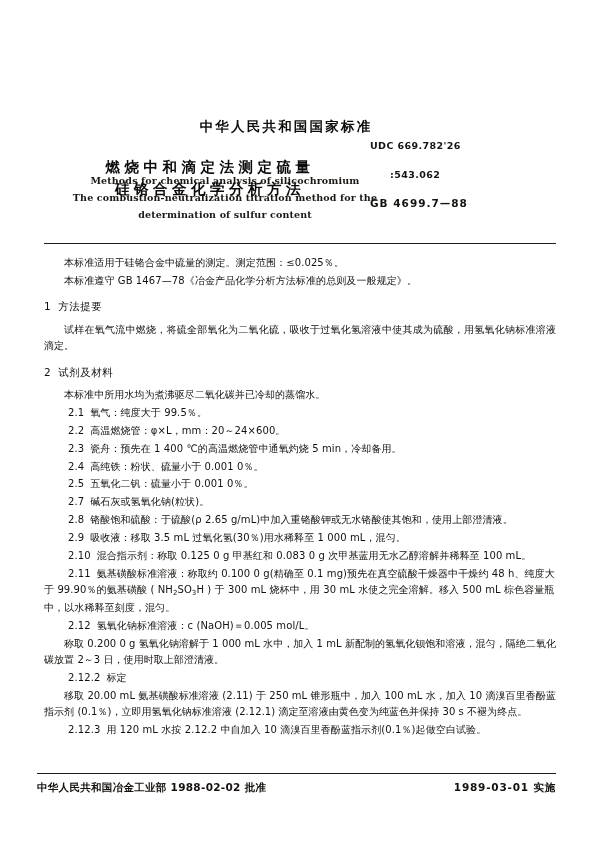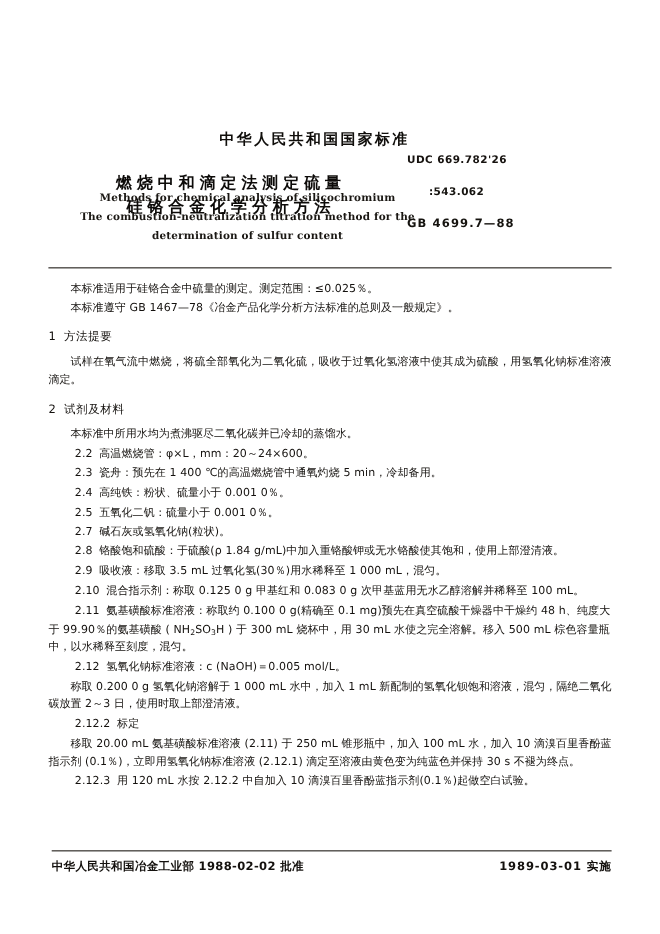--- a/index.html
+++ b/index.html
@@ -153,21 +153,21 @@
     margin: 0 0 1.5px 0;
     text-indent: 20px;
     text-align: justify;
     letter-spacing: 0.05px;
   }
   sub { font-size: 7px; vertical-align: baseline; position: relative; top: 2px; }
 
   
   .footer-wrap {
     position: absolute;
-    left: 47px;
+    left: 37px;
     right: 44px;
     bottom: 54px;
   }
   .rule-bottom { margin-bottom: 7px; }
   .footer {
     display: flex;
     justify-content: space-between;
     align-items: baseline;
     font-size: 10.5px;
     font-weight: bold;
@@ -214,36 +214,39 @@
       <span class="num">1</span><span>方法提要</span>
     </div>
     <p class="para">试样在氧气流中燃烧，将硫全部氧化为二氧化硫，吸收于过氧化氢溶液中使其成为硫酸，用氢氧化钠标准溶液滴定。</p>
 
     <div class="sec-head">
       <span class="num">2</span><span>试剂及材料</span>
     </div>
     <p class="para">本标准中所用水均为煮沸驱尽二氧化碳并已冷却的蒸馏水。</p>
 
     <p class="item">
+      <span class="num">2.1</span><span>氧气：纯度大于 99.5％。</span>
+    </p>
+    <p class="item">
       <span class="num">2.2</span><span>高温燃烧管：φ×L，mm：20～24×600。</span>
     </p>
     <p class="item">
       <span class="num">2.3</span><span>瓷舟：预先在 1 400 ℃的高温燃烧管中通氧灼烧 5 min，冷却备用。</span>
     </p>
     <p class="item">
       <span class="num">2.4</span><span>高纯铁：粉状、硫量小于 0.001 0％。</span>
     </p>
     <p class="item">
       <span class="num">2.5</span><span>五氧化二钒：硫量小于 0.001 0％。</span>
     </p>
     <p class="item">
       <span class="num">2.7</span><span>碱石灰或氢氧化钠(粒状)。</span>
     </p>
     <p class="item">
-      <span class="num">2.8</span><span>铬酸饱和硫酸：于硫酸(ρ 1.84 g/mL)中加入重铬酸钾或无水铬酸使其饱和，使用上部澄清液。</span>
+      <span class="num">2.8</span><span>铬酸饱和硫酸：于硫酸(ρ 2.65 g/mL)中加入重铬酸钾或无水铬酸使其饱和，使用上部澄清液。</span>
     </p>
     <p class="item">
       <span class="num">2.9</span><span>吸收液：移取 3.5 mL 过氧化氢(30％)用水稀释至 1 000 mL，混匀。</span>
     </p>
     <p class="item">
       <span class="num wide">2.10</span><span>混合指示剂：称取 0.125 0 g 甲基红和 0.083 0 g 次甲基蓝用无水乙醇溶解并稀释至 100 mL。</span>
     </p>
 
     <p class="item">
       <span class="num wide">2.11</span><span>氨基磺酸标准溶液：称取约 0.100 0 g(精确至 0.1 mg)预先在真空硫酸干燥器中干燥约 48 h、纯度大于 99.90％的氨基磺酸 ( NH</span><sub>2</sub><span>SO</span><sub>3</sub><span>H ) 于 300 mL 烧杯中，用 30 mL 水使之完全溶解。移入 500 mL 棕色容量瓶中，以水稀释至刻度，混匀。</span>

